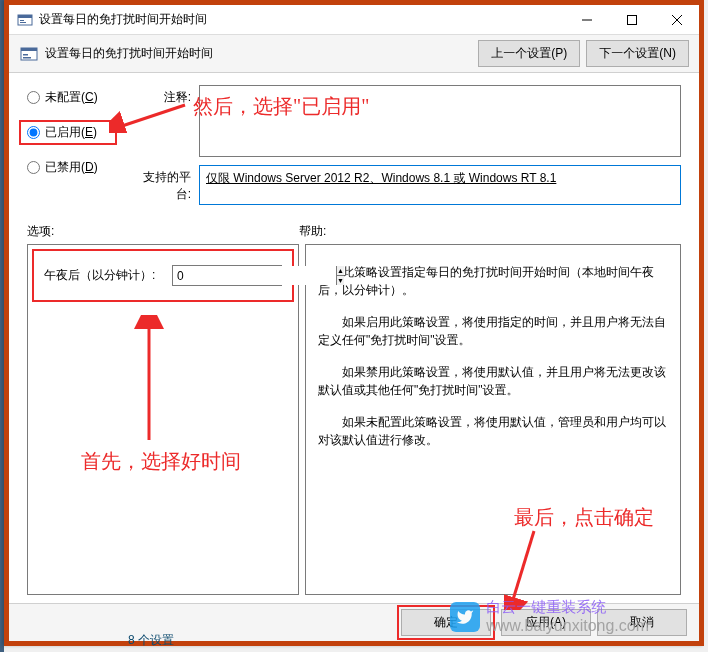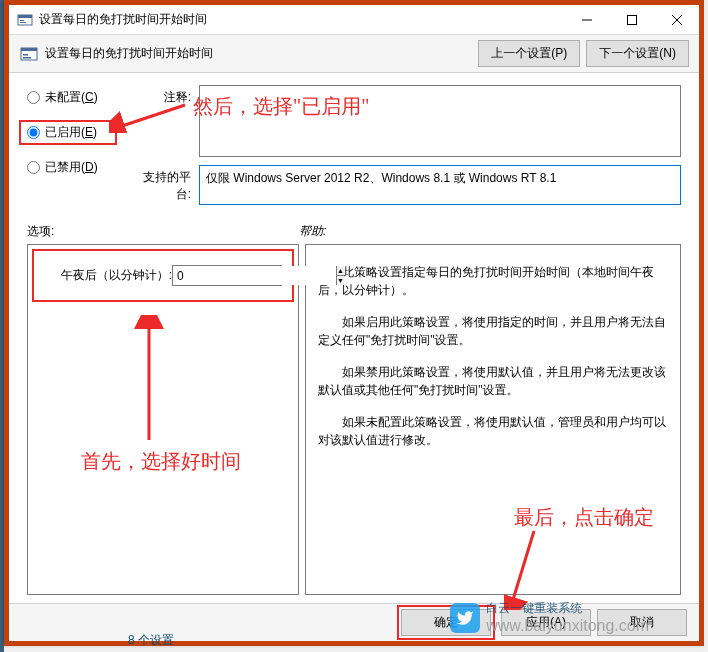--- a/index.html
+++ b/index.html
@@ -19,46 +19,46 @@
 .top-section { display: flex; gap: 12px; }
 .left-col { flex: 0 0 90px; }
 .radio-group { display: flex; flex-direction: column; gap: 14px; padding-top: 4px; }
 .radio-item { display: flex; align-items: center; gap: 5px; }
 .radio-item input { margin: 0; }
 .radio-item label u { text-decoration: underline; }
 .right-col { flex: 1; }
 .field-row { display: flex; align-items: flex-start; margin-bottom: 8px; }
 .field-label { flex: 0 0 70px; padding-top: 4px; text-align: right; padding-right: 8px; }
 .textbox { flex: 1; border: 1px solid #7a7a7a; background: #fff; min-height: 72px; padding: 4px 6px; font-size: 12px; }
-.textbox.platform { min-height: 40px; border: 1px solid #0078d7; }
+.textbox.platform { min-height: 40px; border: 1px solid #0078d7; text-decoration: underline; }
 .selected-radio { border: 2px solid #ec2a2a; padding: 2px 6px; margin-left: -8px; }
 .labels-row { display: flex; margin-top: 10px; padding-bottom: 4px; }
 .opt-label { flex: 0 0 272px; }
-.help-label { flex: 1; font-style: italic; }
+.help-label { flex: 1; }
 .panels { display: flex; gap: 6px; flex: 1; min-height: 0; }
 .options-panel { flex: 0 0 272px; border: 1px solid #7a7a7a; background: #fff; position: relative; }
 .spinner-row { display: flex; align-items: center; padding: 14px 10px; border: 2px solid #ec2a2a; margin: 4px; }
-.spinner-label { flex: 1; text-align: right; }
+.spinner-label { flex: 1; }
 .spinner { display: flex; width: 110px; border: 1px solid #7a7a7a; }
 .spinner input { flex: 1; border: none; padding: 2px 4px; font-size: 12px; outline: none; }
 .spinner-btns { width: 16px; display: flex; flex-direction: column; border-left: 1px solid #7a7a7a; }
 .sp-btn { flex: 1; font-size: 7px; text-align: center; line-height: 9px; background: #f0f0f0; cursor: pointer; }
 .sp-btn:first-child { border-bottom: 1px solid #7a7a7a; }
 .help-panel { flex: 1; border: 1px solid #7a7a7a; background: #fff; padding: 18px 12px; overflow-y: auto; font-size: 12px; }
 .help-panel p { margin-bottom: 14px; text-indent: 2em; line-height: 1.5; }
 .bottom-bar { position: absolute; bottom: 0; left: 0; right: 0; height: 38px; border-top: 1px solid #d0d0d0; display: flex; align-items: center; justify-content: flex-end; padding: 0 12px; gap: 6px; background: #f5f5f5; }
 .ok-highlight { border: 2px solid #ec2a2a; padding: 2px; }
 .annotation { position: absolute; color: #ec2a2a; font-size: 20px; font-family: "SimSun", serif; pointer-events: none; z-index: 10; }
 .ann1 { top: 88px; left: 184px; }
 .ann2 { top: 443px; left: 72px; }
 .ann3 { top: 499px; left: 505px; }
 .arrow-svg { position: absolute; pointer-events: none; z-index: 9; }
 .watermark { position: absolute; bottom: 6px; right: 50px; display: flex; align-items: center; gap: 6px; opacity: 0.85; z-index: 20; pointer-events: none; }
 .wm-logo { width: 30px; height: 30px; background: #1da1f2; border-radius: 6px; display: flex; align-items: center; justify-content: center; color: #fff; font-size: 16px; font-weight: bold; }
-.wm-text { font-size: 12px; color: #0c4a6e; }
+.wm-text { font-size: 15px; color: #8b5cf6; }
 .left-edge { position: absolute; left: 0; top: 0; width: 4px; height: 100%; background: #406080; }
 .left-hint { position: absolute; left: 0; bottom: 6px; font-size: 11px; color: #0c4a6e; z-index: 5; }
 </style>
 </head>
 <body>
 
 <div class="left-edge"></div>
 
 <div class="window">
   <div class="titlebar">

